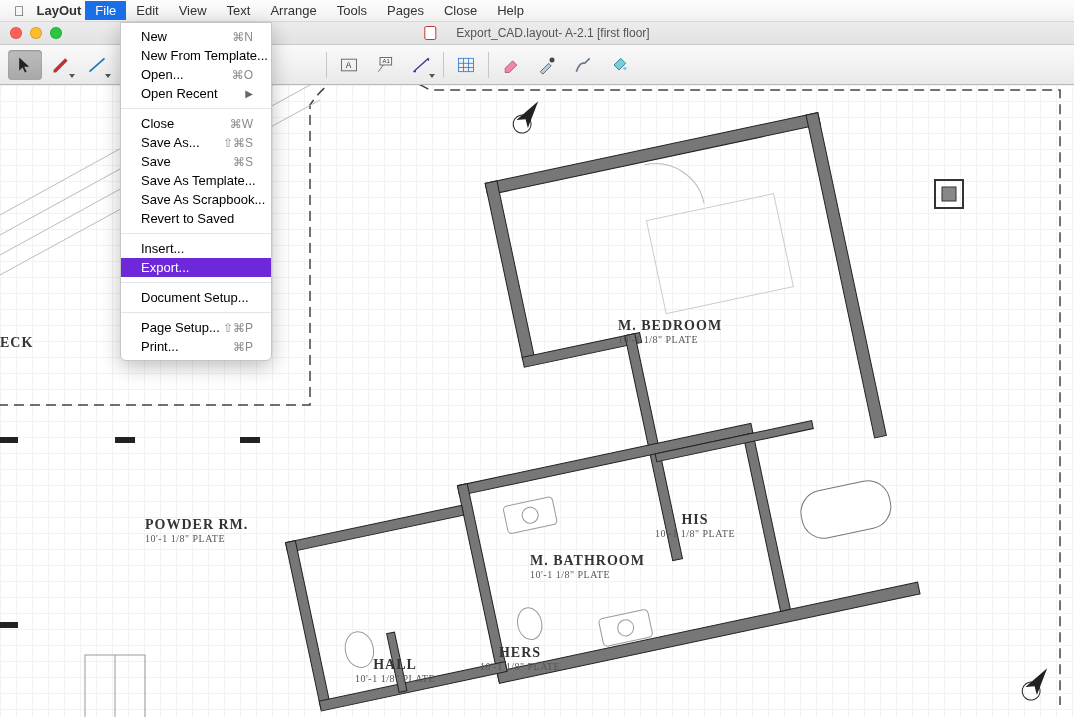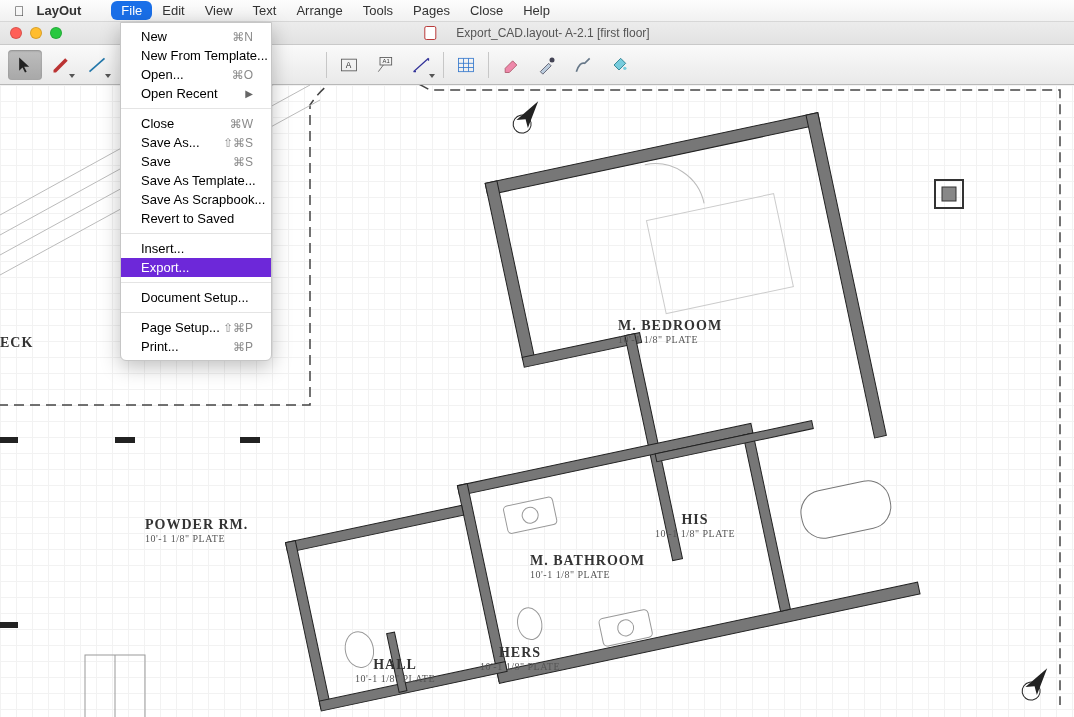--- a/index.html
+++ b/index.html
@@ -23,25 +23,24 @@
     padding-left: 14px;
     font-size: 13px;
     color: #333;
     position: relative;
     z-index: 100;
   }
   .menubar .apple {
     font-size: 14px;
     margin-right: 12px;
   }
-  .menubar .appname { font-weight: 600; margin-right: 30px; }
+  .menubar .appname { font-weight: 600; margin-right: 4px; }
   .menubar .menuitem {
     padding: 2px 10px;
     cursor: default;
-    border-radius: 6px;
   }
   .menubar .menuitem.active {
     background: #1a6fe8;
     color: #fff;
   }
 
   
   .titlebar {
     height: 23px;
     background: linear-gradient(#ececec, #e2e2e2);

